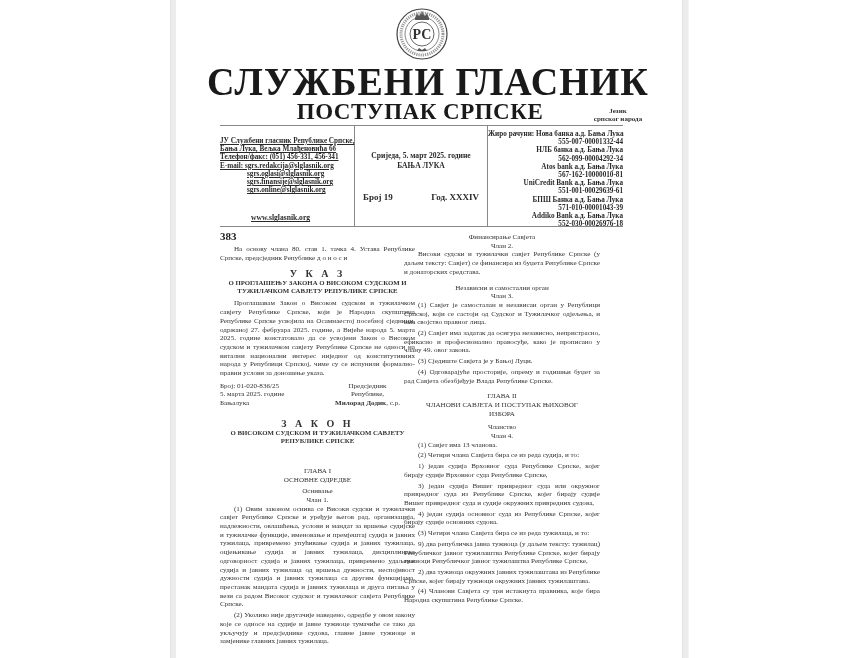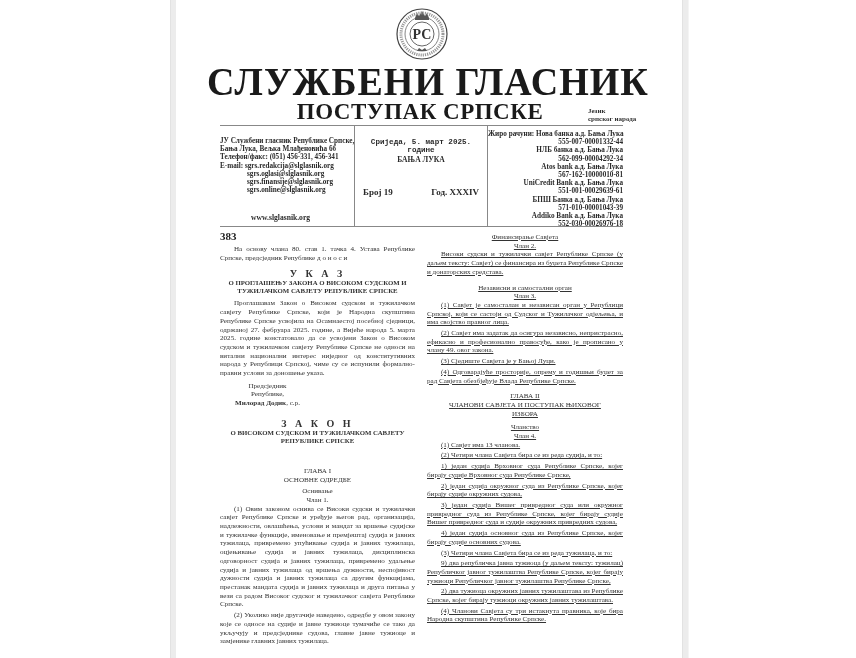--- a/index.html
+++ b/index.html
@@ -18,41 +18,41 @@
   .masthead {
     position:absolute; left:200px; width:456px; top:61px; text-align:center;
     font-family:"Liberation Serif",serif; font-weight:bold; color:#1a1a1a;
     font-size:38px; letter-spacing:1px; line-height:40px; transform:scaleY(1.05);
   }
   .subhead {
     position:absolute; left:270px; top:99px; width:300px; text-align:center;
     font-weight:bold; font-size:23px; line-height:26px; color:#1a1a1a; letter-spacing:0.5px;
   }
   .jezik {
-    position:absolute; left:588px; top:107px; width:60px; 
+    position:absolute; left:588px; top:107px; width:60px; text-align:center;
     font-size:7px; line-height:8px; font-weight:bold; color:#333;
   }
 
   .hrule { position:absolute; left:220px; width:403px; height:1px; background:#888; }
   .vrule { position:absolute; width:1px; background:#888; }
 
   .info { position:absolute; font-size:7.2px; line-height:8.2px; font-weight:bold; color:#2a2a2a; }
   .info .row { white-space:nowrap; }
-  .info-left { left:220px; top:137px; width:135px; }
+  .info-left { left:220px; top:137px; width:135px;text-decoration:underline; }
   .info-left .indent { padding-left:27px; }
   .info-left .web { margin-top:20px; padding-left:31px; font-size:7.6px; }
   .info-mid { left:355px; top:138px; width:132px; text-align:center; }
-  .info-mid .date { font-size:7.6px;font-family:Liberation Mono, monospace; }
+  .info-mid .date { margin-top:14px; font-size:7.6px; }
   .info-mid .city { font-size:7.6px; margin-top:2px; }
   .info-mid .issue { display:flex; justify-content:space-between; padding:0 8px; margin-top:23px; font-size:9px; }
   .info-right { left:488px; top:130px; width:135px; text-align:right; }
 
   .col { position:absolute; font-size:7.1px; line-height:8.7px; color:#333; text-align:justify; }
   .col-left { left:220px; top:230px; width:195px; }
-  .col-right { left:427px; top:233px; width:196px;text-decoration:underline; }
+  .col-right { left:404px; top:233px; width:196px; }
   .num { font-weight:bold; font-size:11px; color:#1a1a1a; line-height:12px; margin-bottom:3px; }
   .p { text-indent:14px; margin:0 0 2px 0; }
   .center { text-align:center; }
   .bold { font-weight:bold; }
   .ukaz-title { text-align:center; font-weight:bold; font-size:10px; letter-spacing:3px; margin-top:6px; line-height:11px; }
   .bold-head { text-align:center; font-weight:bold; font-size:6.8px; line-height:8px; margin-bottom:4px; }
   .sig { display:flex; justify-content:space-between; margin-top:4px; }
   .sig .l { width:95px; }
   .sig .r { width:95px; text-align:center; }
   .gap { height:5px; }
@@ -122,20 +122,25 @@
   <div class="row">552-030-00026976-18</div>
 </div>
 
 <div class="col col-left">
   <div class="num">383</div>
   <p class="p">На основу члана 80. став 1. тачка 4. Устава Републике Српске, предсједник Републике  д о н о с и</p>
   <div class="ukaz-title">У К А З</div>
   <div class="bold-head">О ПРОГЛАШЕЊУ ЗАКОНА О ВИСОКОМ СУДСКОМ И ТУЖИЛАЧКОМ САВЈЕТУ РЕПУБЛИКЕ СРПСКЕ</div>
   <p class="p">Проглашавам Закон о Високом судском и тужилачком савјету Републике Српске, који је Народна скупштина Републике Српске усвојила на Осамнаестој посебној сједници, одржаној 27. фебруара 2025. године, а Вијеће народа 5. марта 2025. године констатовало да се усвојени Закон о Високом судском и тужилачком савјету Републике Српске не односи на витални национални интерес ниједног од конститутивних народа у Републици Српској, чиме су се испунили формално-правни услови за доношење указа.</p>
   <div class="sig">
+    <div class="l">
+      <div>Број: 01-020-836/25</div>
+      <div>5. марта 2025. године</div>
+      <div>Бањалука</div>
+    </div>
     <div class="r">
       <div>Предсједник</div>
       <div>Републике,</div>
       <div><span class="bold">Милорад Додик</span><span>, с.р.</span></div>
     </div>
   </div>
   <div class="ukaz-title" style="margin-top:10px">З А К О Н</div>
   <div class="bold-head">О ВИСОКОМ СУДСКОМ И ТУЖИЛАЧКОМ САВЈЕТУ РЕПУБЛИКЕ СРПСКЕ</div>
   <div class="center" style="margin-top:22px">ГЛАВА I</div>
   <div class="center">ОСНОВНЕ ОДРЕДБЕ</div>
@@ -158,20 +163,19 @@
   <p class="p">(4) Одговарајуће просторије, опрему и годишњи буџет за рад Савјета обезбјеђује Влада Републике Српске.</p>
   <div class="gap"></div>
   <div class="center">ГЛАВА II</div>
   <div class="center" style="padding:0 18px">ЧЛАНОВИ САВЈЕТА И ПОСТУПАК ЊИХОВОГ ИЗБОРА</div>
   <div class="gap"></div>
   <div class="center">Чланство</div>
   <div class="center">Члан 4.</div>
   <p class="p">(1) Савјет има 13 чланова.</p>
   <p class="p">(2) Четири члана Савјета бира се из реда судија, и то:</p>
   <p class="p">1) један судија Врховног суда Републике Српске, којег бирају судије Врховног суда Републике Српске,</p>
-  <p class="p">2) један судија окружног суда из Републике Српске, којег бирају судије окружних судова,</p>
   <p class="p">3) један судија Вишег привредног суда или окружног привредног суда из Републике Српске, којег бирају судије Вишег привредног суда и судије окружних привредних судова,</p>
   <p class="p">4) један судија основног суда из Републике Српске, којег бирају судије основних судова.</p>
   <p class="p">(3) Четири члана Савјета бира се из реда тужилаца, и то:</p>
   <p class="p">9) два републичка јавна тужиоца (у даљем тексту: тужилац) Републичког јавног тужилаштва Републике Српске, којег бирају тужиоци Републичког јавног тужилаштва Републике Српске,</p>
   <p class="p">2) два тужиоца окружних јавних тужилаштава из Републике Српске, којег бирају тужиоци окружних јавних тужилаштава.</p>
   <p class="p">(4) Чланови Савјета су три истакнута правника, које бира Народна скупштина Републике Српске.</p>
 </div>
 
 </body></html>

